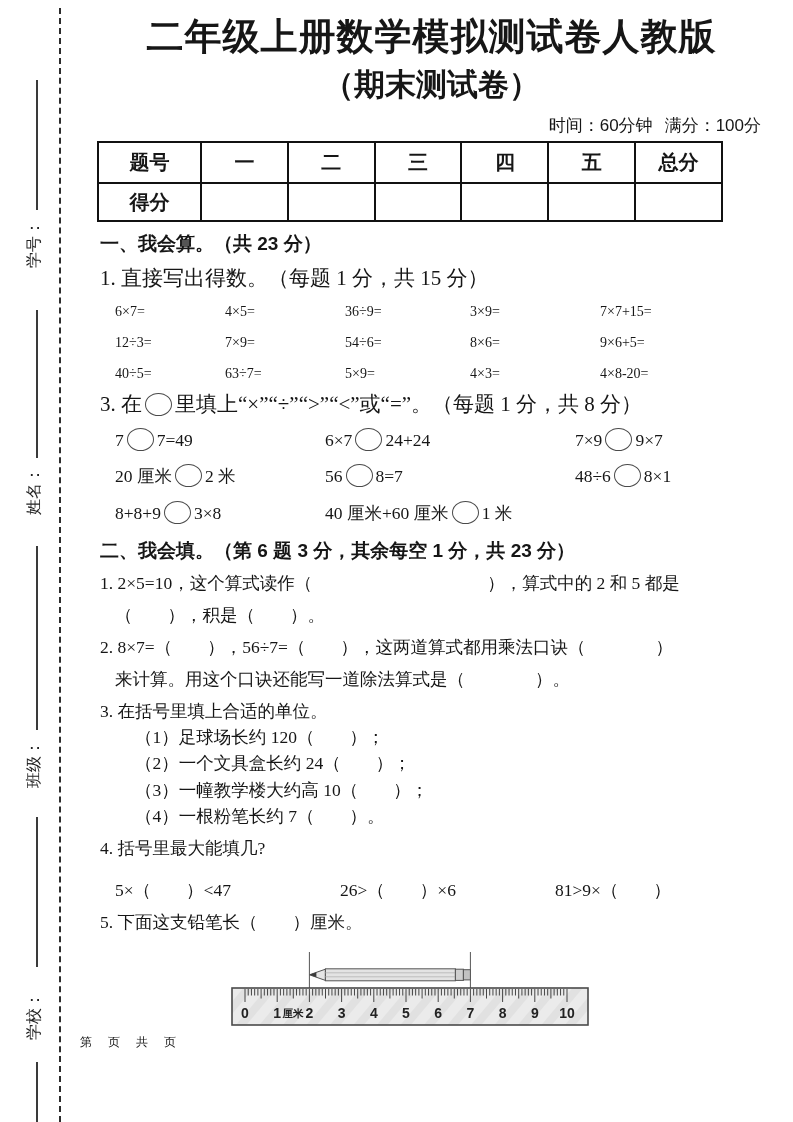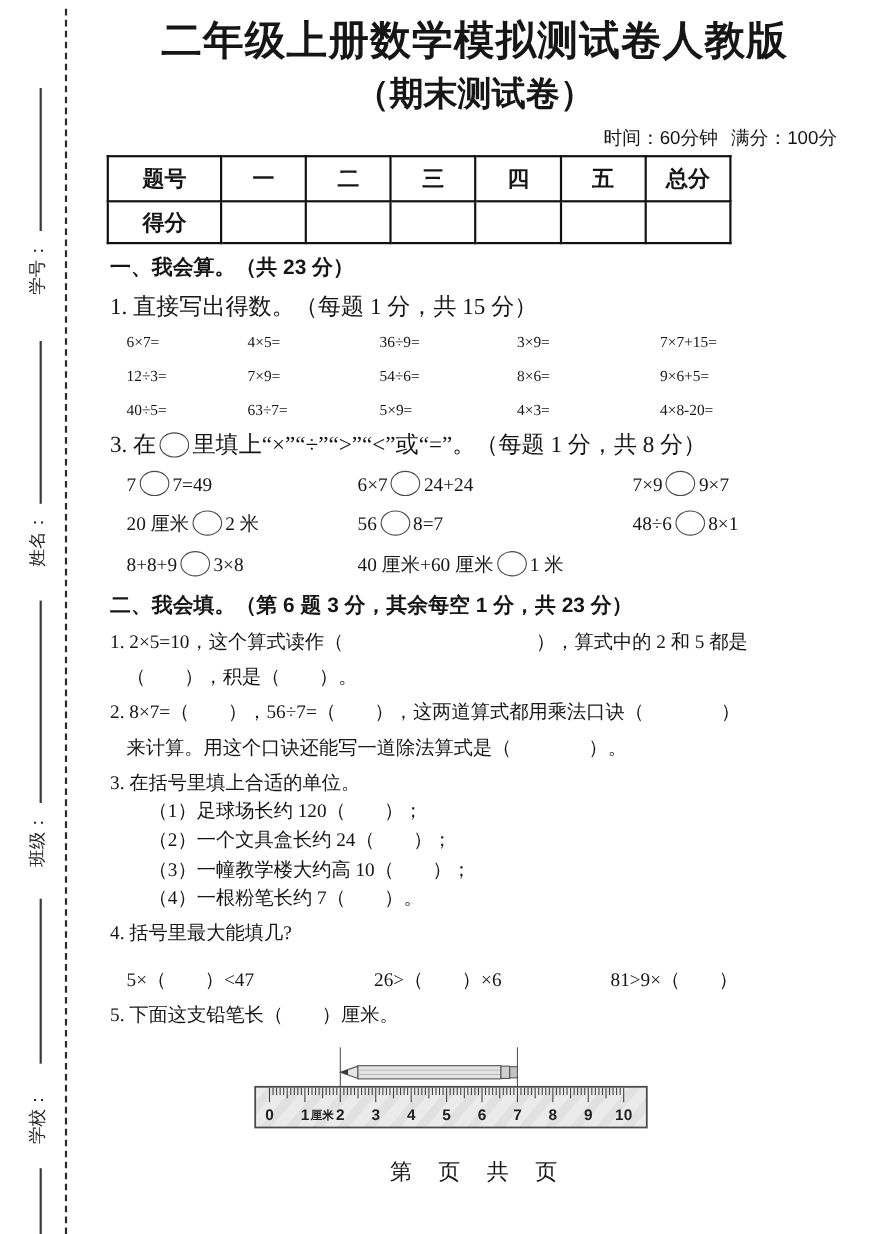--- a/index.html
+++ b/index.html
@@ -21,21 +21,21 @@
   .main { position:absolute; left:80px; top:0; width:703px; }
 
   .title { margin:16px 0 0; text-align:center; font-family:"Liberation Sans",sans-serif;
            font-weight:bold; font-size:37px; letter-spacing:1px; line-height:1.15; }
   .subtitle { margin:8px 0 0; text-align:center; font-family:"Liberation Sans",sans-serif;
               font-weight:bold; font-size:31px; line-height:1.15; }
   .meta { margin-top:12px; text-align:right; padding-right:22px;
           font-family:"Liberation Sans",sans-serif; font-size:17px; }
   .meta span + span { margin-left:12px; }
 
-  table.score-table { margin:4px 0 0 17px; border-collapse:collapse; width:568px; table-layout:fixed;
+  table.score-table { margin:4px 0 0 17px; border-collapse:collapse; width:626px; table-layout:fixed;
           font-family:"Liberation Sans",sans-serif; font-size:20px; font-weight:bold; }
   table.score-table td { border:2px solid #111; text-align:center; padding:0; }
   table.score-table tr.hdr td { height:39px; }
   table.score-table tr.scr td { height:36px; }
 
   .sec-heading { font-family:"Liberation Sans",sans-serif; font-weight:bold; font-size:19px;
                  margin:10px 0 0 20px; line-height:1.25; }
   .q-label { font-size:21px; margin:8px 0 0 20px; line-height:1.35; }
 
   .eq-grid { display:grid; grid-template-columns:110px 120px 125px 130px 1fr;
@@ -48,22 +48,22 @@
              font-size:17.5px; align-items:center; line-height:1.7; }
   .cmp-row:first-of-type { margin-top:10px; }
 
   .fill-line { font-size:17.5px; margin:8px 0 0 20px; line-height:1.38; }
   .fill-line.indent { margin-left:35px; }
   .fill-line.indent2 { margin-left:55px; margin-top:2px; }
 
   .q4-row { display:grid; grid-template-columns:225px 215px 1fr; margin:18px 0 0 35px; font-size:17.5px; }
 
   .ruler-wrap { margin:14px 0 0 150px; width:360px; }
-  .footer { text-align:center; font-family:"Liberation Sans",sans-serif; font-size:20px;
-            margin-top:19px; letter-spacing:2px; }
+  .footer { text-align:left; font-family:"Liberation Sans",sans-serif; font-size:12px;
+            margin-top:2px; letter-spacing:2px; }
 </style>
 </head>
 <body>
 
 <div class="page">
 
   <div class="dashed-line"></div>
 
   <div>
     <div class="side-blank" style="top:80px;height:130px;"></div>

